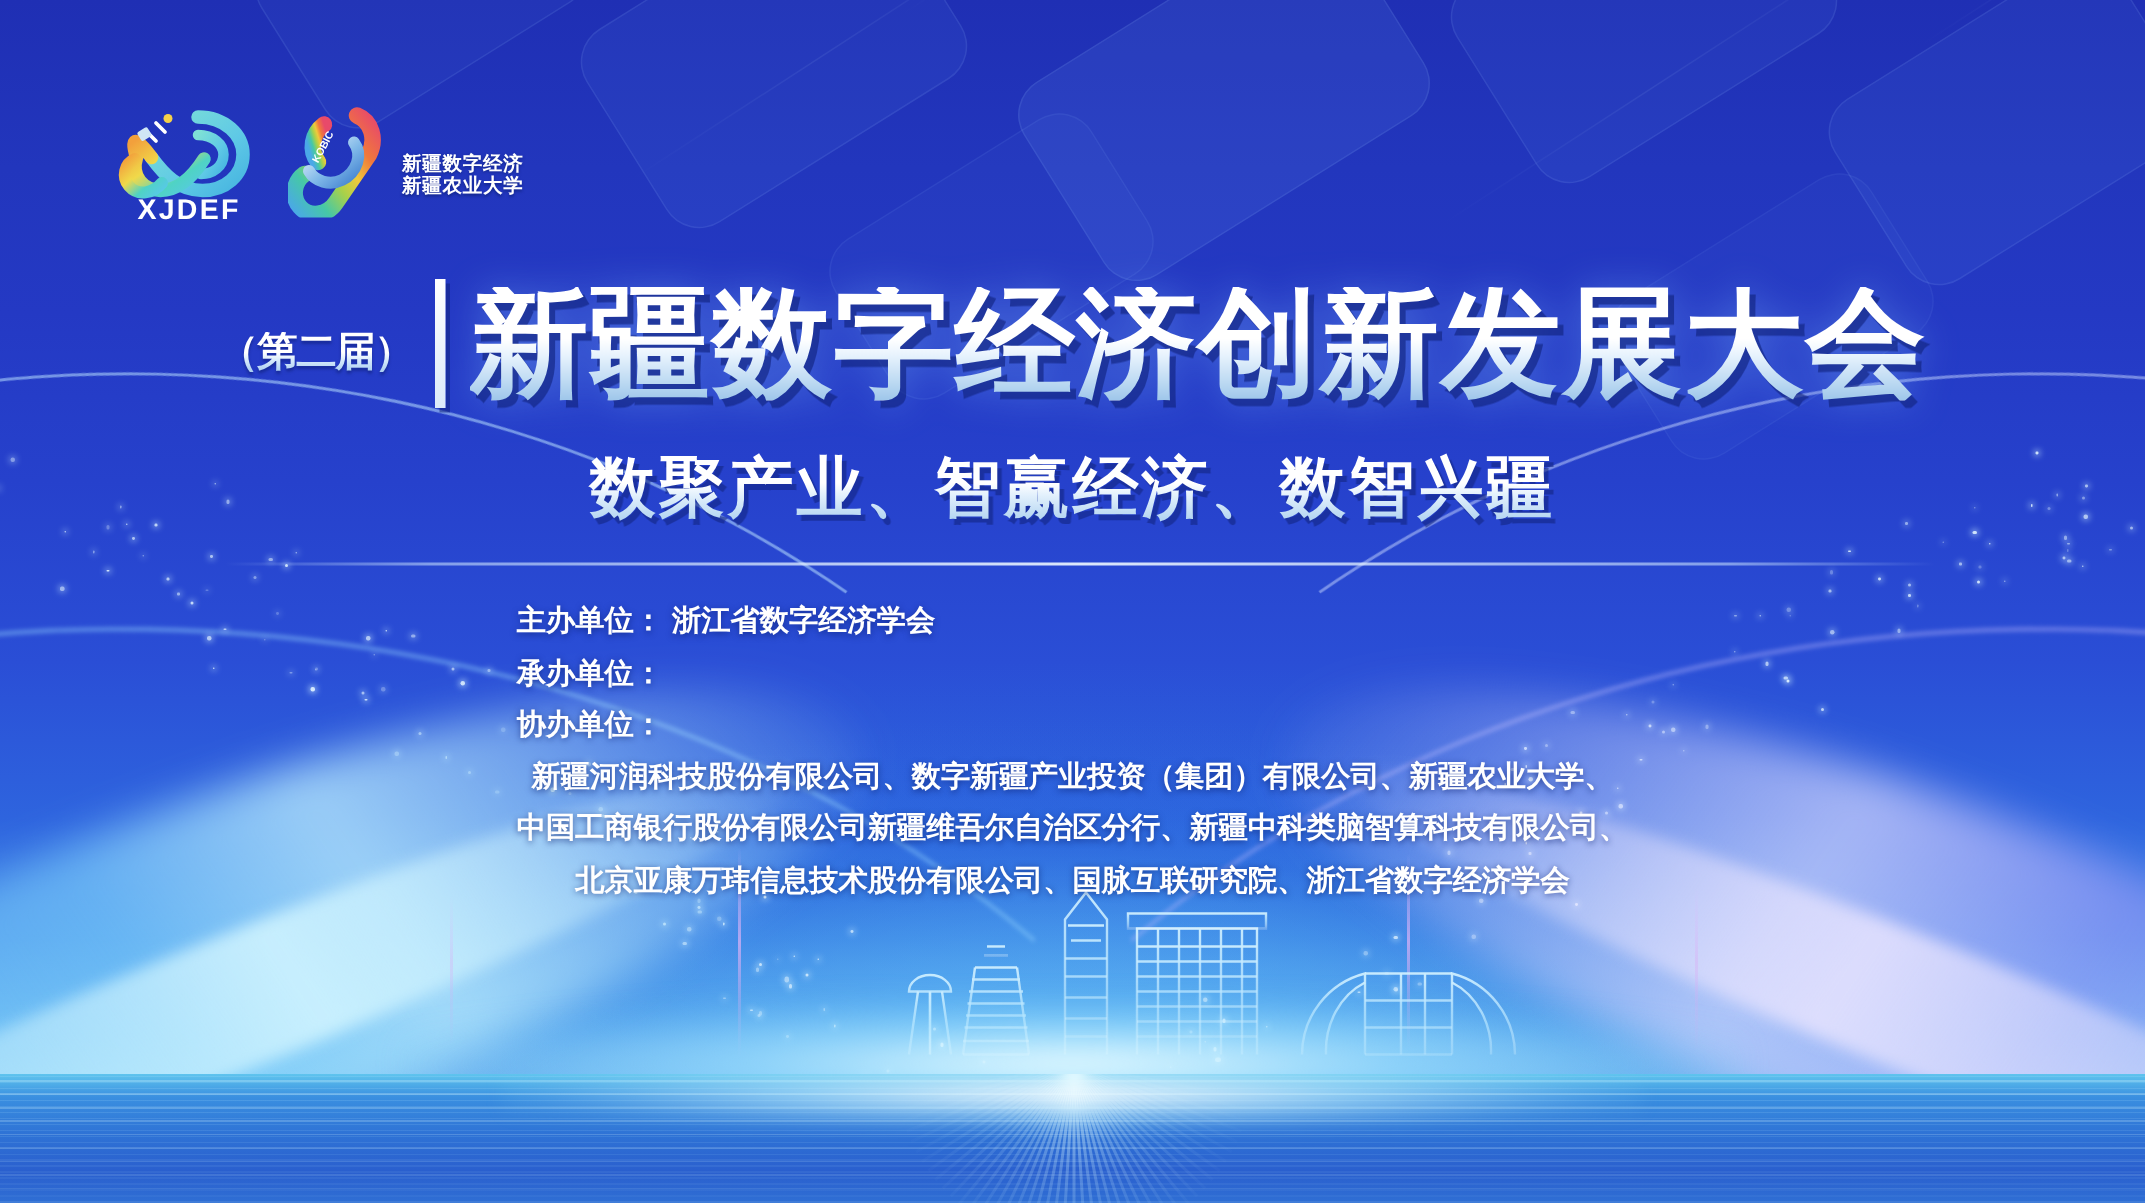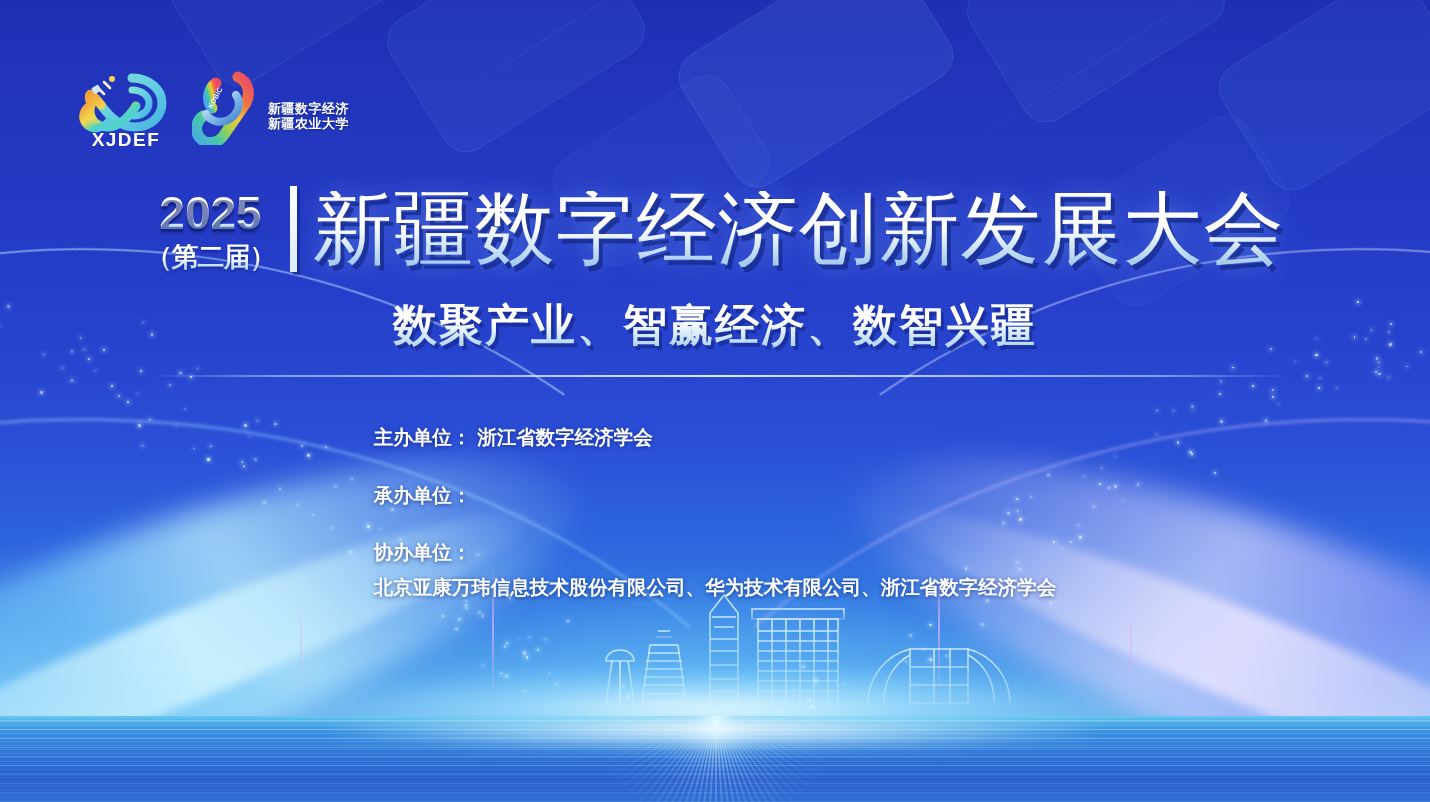--- a/index.html
+++ b/index.html
@@ -270,21 +270,21 @@
   }
   .title-sep {
     width: 7px;
     height: 86px;
     margin-right: 16px;
     background: linear-gradient(180deg, #ffffff 0%, #dceaf9 100%);
     box-shadow: 3px 3px 0 rgba(14,32,120,0.5);
   }
   .main-title {
     font-size: 80px;
-    font-weight: normal;
+    font-weight: bold;
     line-height: 0.96;
     letter-spacing: 1px;
     white-space: nowrap;
     background: linear-gradient(180deg, #ffffff 0%, #ffffff 46%, #e8f3fd 60%, #bcd9f2 84%, #9ec6ea 100%);
     -webkit-background-clip: text;
     background-clip: text;
     color: transparent;
     filter: drop-shadow(4px 5px 0 rgba(16,34,124,0.62)) drop-shadow(0 0 12px rgba(130,190,255,0.35));
   }
 
@@ -329,21 +329,21 @@
     font-size: 19.5px;
     font-weight: bold;
     color: #ffffff;
     line-height: 1;
     margin-bottom: 15px;
     white-space: nowrap;
     text-shadow: 0 1px 4px rgba(10,30,110,0.65);
     align-self: center;
   }
   .orgs-wrap { display: flex; flex-direction: column; align-items: center; }
-  .row-left { align-self: flex-start; margin-top: 23px; }
+  .row-left { align-self: flex-start; }
 
   .venue {
     position: absolute;
     left: 0; top: 605px;
     width: 1430px;
     text-align: center;
     font-size: 20px;
     font-weight: bold;
     color: #ffffff;
     letter-spacing: 0.5px;
@@ -734,21 +734,20 @@
       </div>
       <div class="logo-conf-text">
         <span>新疆数字经济</span>
         <span>新疆农业大学</span>
       </div>
     </div>
   </div>
 
   <div class="title-row">
     <div class="year-block">
-      <div class="year">2025</div>
       <div class="edition">（第二届）</div>
     </div>
     <div class="title-sep"></div>
     <div class="main-title">新疆数字经济创新发展大会</div>
   </div>
 
   <div class="subtitle">数聚产业、智赢经济、数智兴疆</div>
 
   <div class="divider"></div>
 
@@ -757,18 +756,20 @@
       <div class="org-line row-left">
         <span class="org-label">主办单位：</span>
         <span>浙江省数字经济学会</span>
       </div>
       <div class="org-line row-left">
         <span class="org-label">承办单位：</span>
       </div>
       <div class="org-line row-left">
         <span class="org-label">协办单位：</span>
       </div>
-      <div class="org-sub">北京亚康万玮信息技术股份有限公司、华为技术有限公司、浙江省数字经济学会</div>
+      <div class="org-sub">新疆河润科技股份有限公司、数字新疆产业投资（集团）有限公司、新疆农业大学、</div>
+      <div class="org-sub">中国工商银行股份有限公司新疆维吾尔自治区分行、新疆中科类脑智算科技有限公司、</div>
+      <div class="org-sub">北京亚康万玮信息技术股份有限公司、国脉互联研究院、浙江省数字经济学会</div>
     </div>
   </div>
 
 
 </div>
 
 </body></html>

